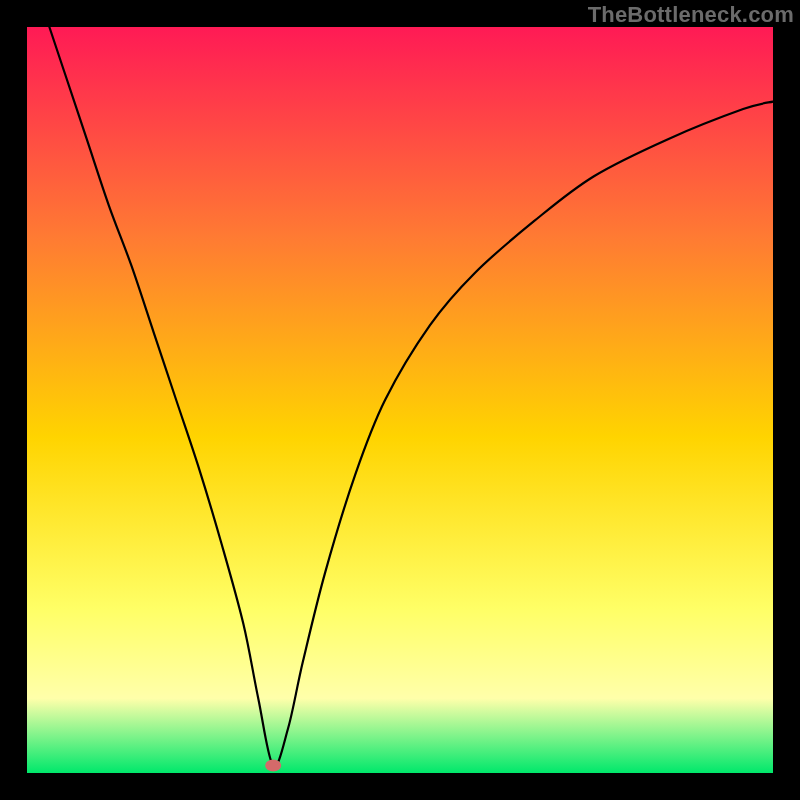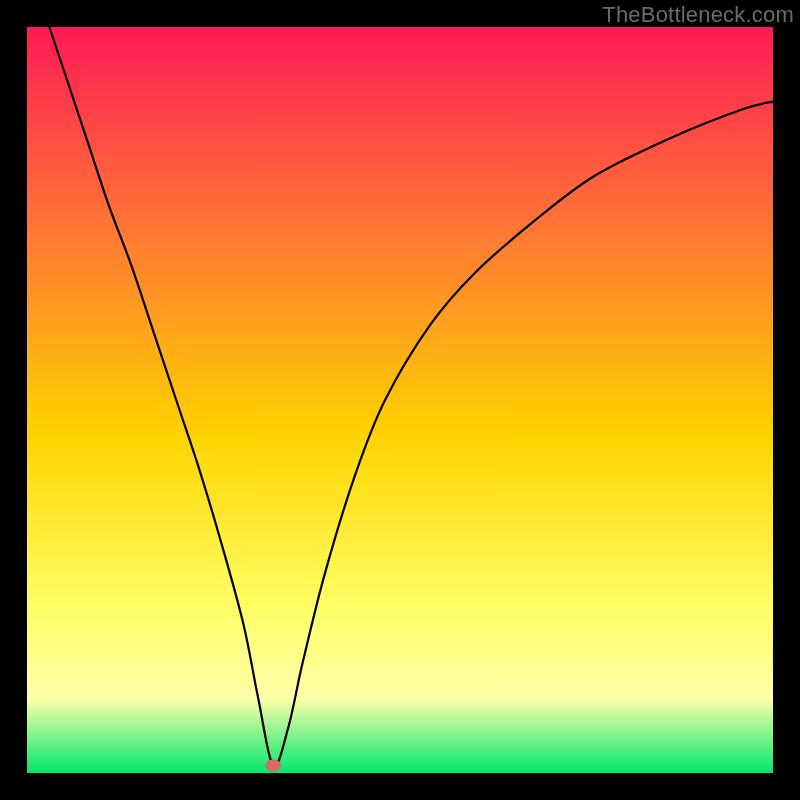--- a/index.html
+++ b/index.html
@@ -15,21 +15,21 @@
     width: 800px;
     height: 800px;
     background: #000;
   }
   .watermark {
     position: absolute;
     top: 2px;
     right: 6px;
     color: #6b6b6b;
     font-size: 22px;
-    font-weight: 400;
+    font-weight: 700;
     letter-spacing: 0.2px;
     z-index: 10;
   }
   svg {
     position: absolute;
     top: 0;
     left: 0;
   }
 </style>
 </head>

